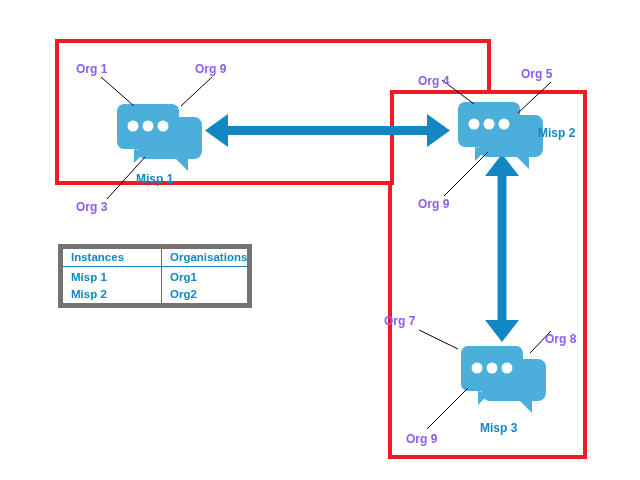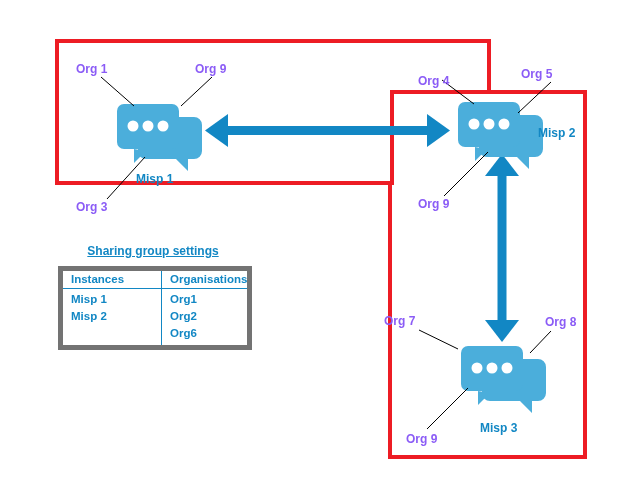--- a/index.html
+++ b/index.html
@@ -158,43 +158,38 @@
   <div class="label" style="left:195px; top:62px;">Org 9</div>
   <div class="label" style="left:76px; top:200px;">Org 3</div>
   <div class="inst-label" style="left:136px; top:172px;">Misp 1</div>
 
   <div class="label" style="left:418px; top:74px;">Org 4</div>
   <div class="label" style="left:521px; top:67px;">Org 5</div>
   <div class="label" style="left:418px; top:197px;">Org 9</div>
   <div class="inst-label" style="left:538px; top:126px;">Misp 2</div>
 
   <div class="label" style="left:384px; top:314px;text-align:center;">Org 7</div>
-  <div class="label" style="left:545px; top:315px;">Org 8</div>
+  <div class="label" style="left:545px; top:332px;">Org 8</div>
   <div class="label" style="left:406px; top:432px;">Org 9</div>
   <div class="inst-label" style="left:480px; top:407px;margin-top:14px;">Misp 3</div>
 
   <div id="table-block">
-    <div id="table-title">Sharing group settings</div>
     <table id="settings-table">
       <thead>
         <tr>
           <th class="col-a">Instances</th>
           <th>Organisations</th>
         </tr>
       </thead>
       <tbody>
         <tr class="pad-top">
           <td class="col-a">Misp 1</td>
           <td>Org1</td>
         </tr>
         <tr>
           <td class="col-a">Misp 2</td>
           <td>Org2</td>
         </tr>
-        <tr class="pad-bot">
-          <td class="col-a"></td>
-          <td>Org6</td>
-        </tr>
       </tbody>
     </table>
   </div>
 
 </div>
 
 </body></html>

